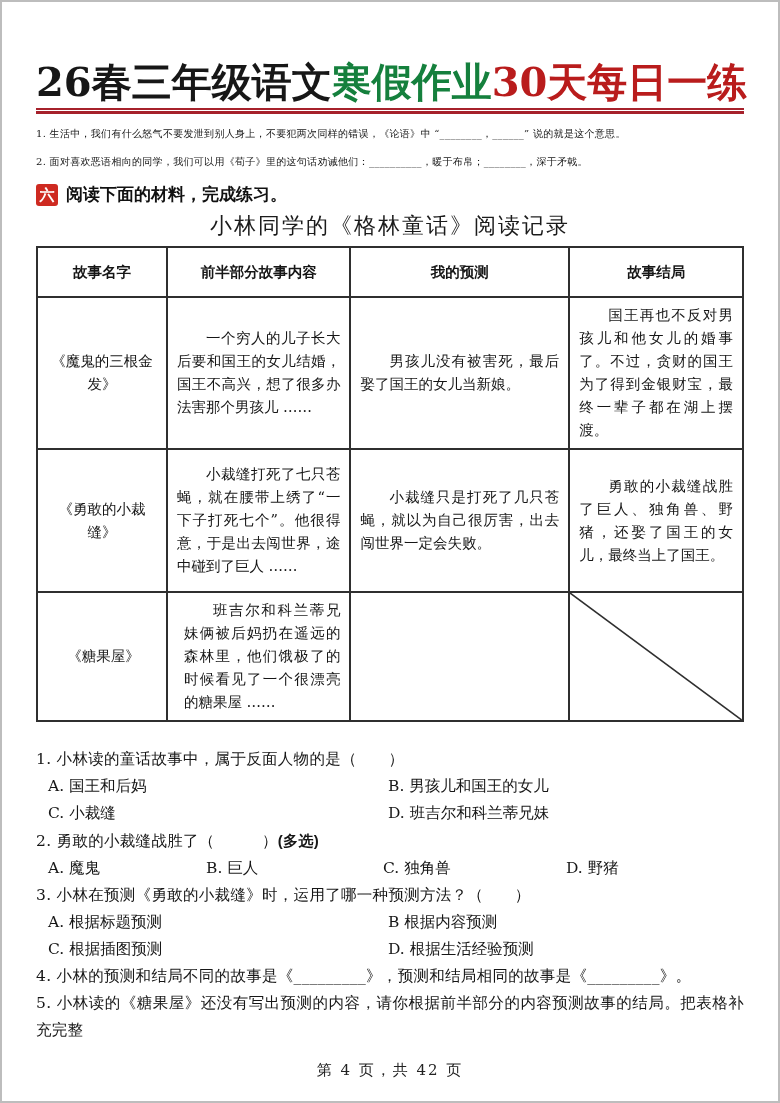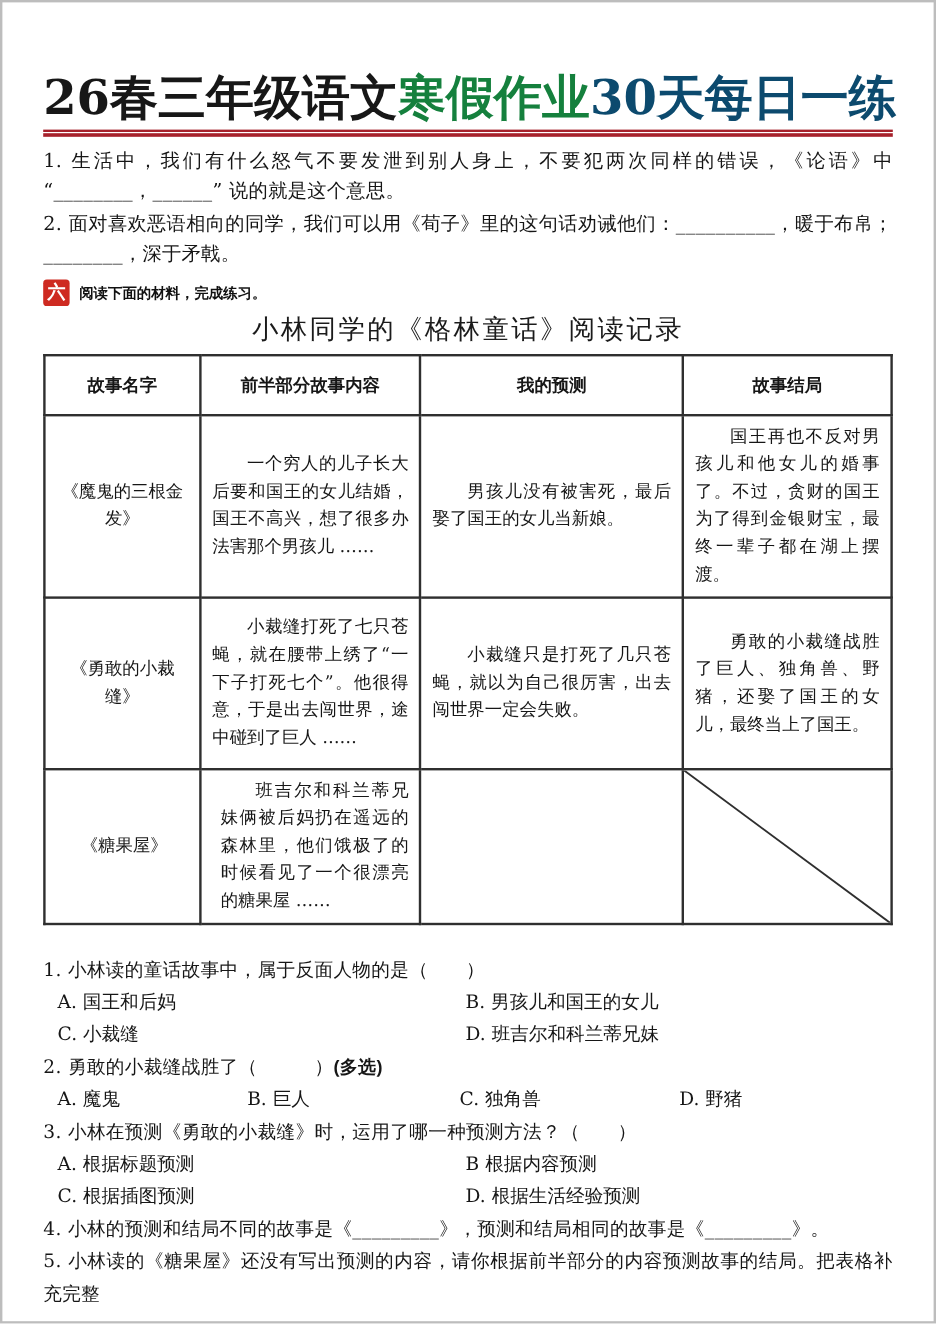--- a/index.html
+++ b/index.html
@@ -21,28 +21,28 @@
     margin-top: 56px;
     text-align: center;
     font-size: 40px;
     font-weight: 700;
     line-height: 1.18;
     white-space: nowrap;
     font-family: "DejaVu Serif", serif;
   }
   .t-black { color: #171717; }
   .t-blue  { color: #15803d; }
-  .t-red   { color: #0c4a6e; }
+  .t-red   { color: #b91c1c; }
   .rule { margin-top: 3px; }
   .rule .a { height: 1.5px; background: #a6212b; }
   .rule .b { height: 3.5px; background: #a6212b; margin-top: 1px; }
   
   .intro { margin-top: 7px; }
   .intro p {
-    font-size: 16px;
+    font-size: 10px;
     line-height: 25px;
     letter-spacing: 0.3px;
     text-align: justify;
     margin-bottom: 3px;
   }
   
   .section-head {
     margin-top: 9px;
     display: flex;
     align-items: center;
@@ -54,21 +54,21 @@
     background: #ce2a21;
     color: #ffffff;
     font-size: 15px;
     font-weight: 700;
     text-align: center;
     line-height: 22px;
     border-radius: 3px;
     margin-right: 8px;
     flex: 0 0 auto;
   }
-  .sec-text { font-size: 12px; font-weight: 700; color: #111; }
+  .sec-text { font-size: 17px; font-weight: 700; color: #111; }
   
   .tbl-title {
     text-align: center;
     font-size: 22px;
     letter-spacing: 2px;
     margin: 5px 0 5px 0;
     color: #1b1b1b;
   }
   table {
     width: 100%;

